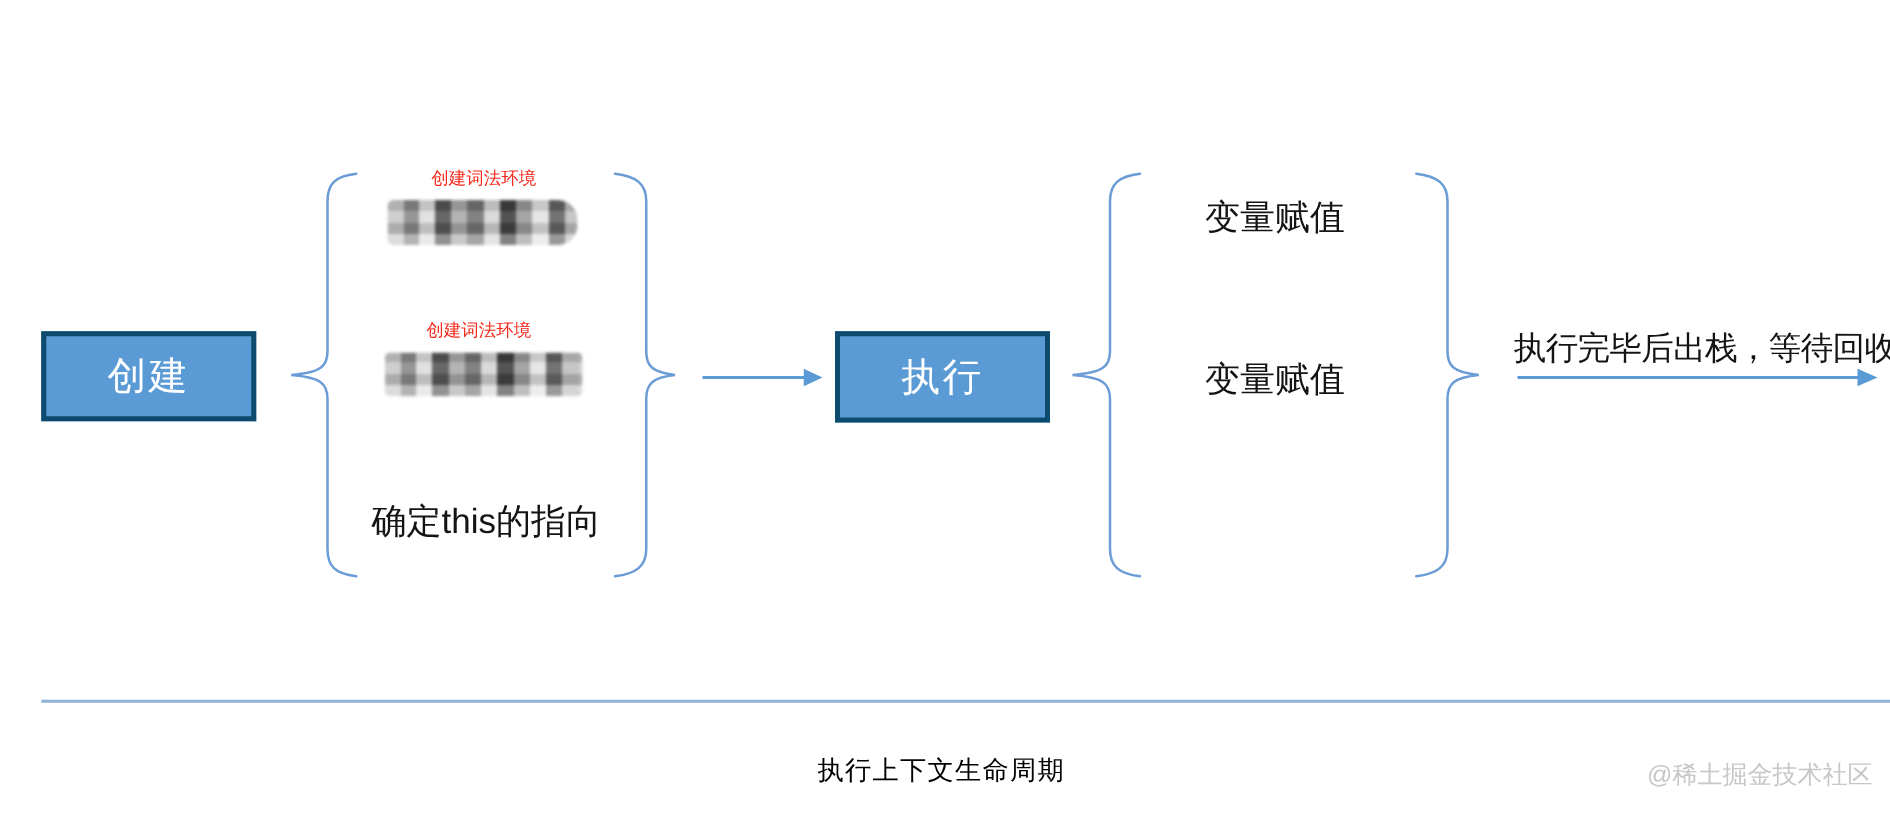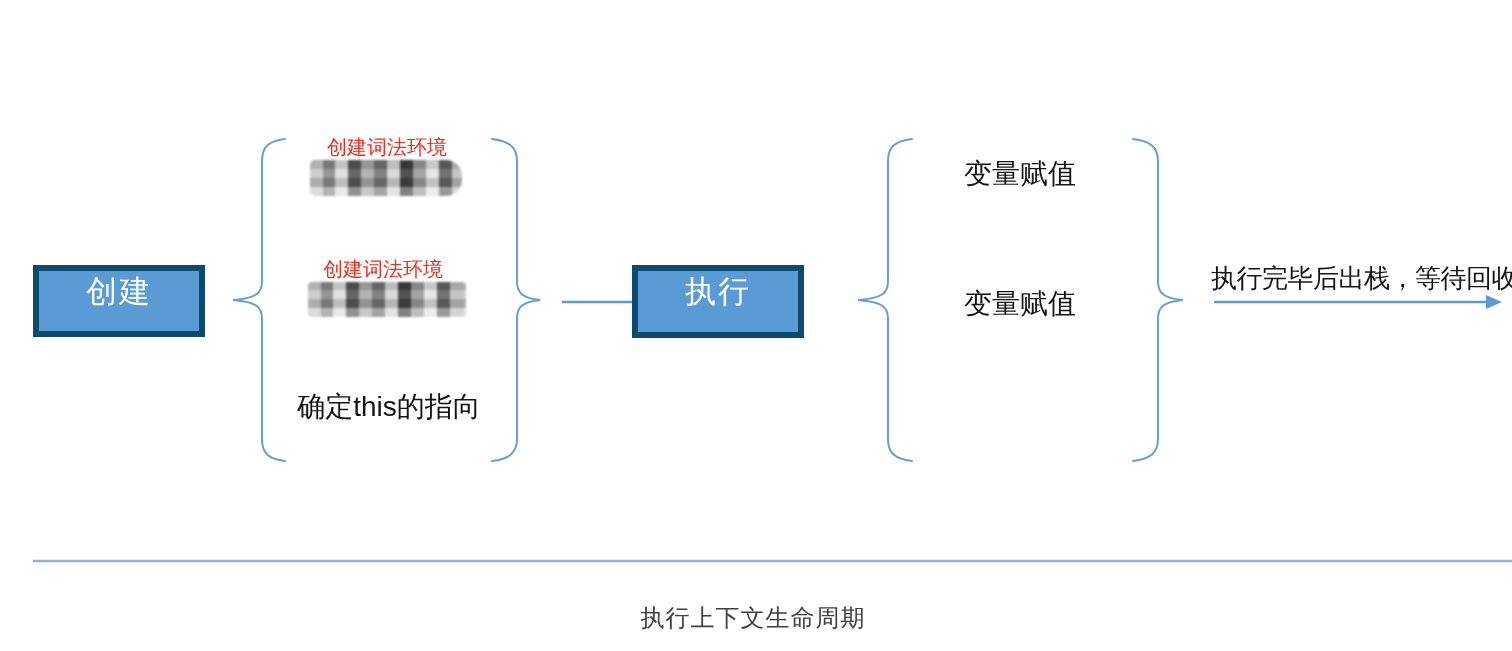--- a/index.html
+++ b/index.html
@@ -6,35 +6,35 @@
   .stage{
     position:relative;
     width:1512px;height:651px;
     background:#ffffff;
     overflow:hidden;
     font-family:"Liberation Sans","DejaVu Sans",sans-serif;
   }
   .layer{position:absolute;inset:0;pointer-events:none;}
   .node-box{
     position:absolute;
-    display:flex;justify-content:center;
+    display:flex;align-items:center;justify-content:center;
     background:#5b9bd5;
-    border:6px solid #0c4a6e;
+    border:4px solid #0c4a6e;
     color:#ffffff;
     font-size:31px;
     letter-spacing:2px;
     box-sizing:border-box;
   }
   .box-create{left:33px;top:265px;width:172px;height:72px;}
-  .box-execute{left:632px;top:265px;width:172px;height:73px;}
+  .box-execute{left:668px;top:265px;width:172px;height:73px;}
   .lbl{position:absolute;white-space:nowrap;transform:translateX(-50%);}
-  .red-lbl{color:#f5291c;font-size:20px;font-weight:500;}
+  .red-lbl{color:#f5291c;font-size:14px;font-weight:500;}
   .black-lbl{color:#141414;font-size:28px;font-weight:500;}
   .popout-lbl{color:#141414;font-size:26px;font-weight:500;letter-spacing:-0.5px;}
-  .caption-lbl{color:#404040;font-size:24px;font-weight:500;letter-spacing:1px;}
+  .caption-lbl{color:#000000;font-size:21px;font-weight:500;letter-spacing:1px;}
   .watermark-lbl{
     position:absolute;right:14px;top:606px;
     color:#c7c7c7;font-size:20px;white-space:nowrap;transform:none;
   }
   .mosaic{
     position:absolute;
     filter:blur(1.1px);
     background-image:
       repeating-linear-gradient(0deg, rgba(255,255,255,0.35) 0 9px, rgba(40,40,40,0.18) 9px 18px, rgba(255,255,255,0.10) 18px 27px, rgba(0,0,0,0.12) 27px 36px),
       repeating-linear-gradient(90deg, #c9c9c9 0 13px, #8a8a8a 13px 25px, #dedede 25px 38px, #565656 38px 51px, #ababab 51px 64px, #747474 64px 77px, #d6d6d6 77px 90px, #3f3f3f 90px 103px, #9b9b9b 103px 116px, #e3e3e3 116px 129px, #636363 129px 142px, #bfbfbf 142px 155px);
@@ -70,23 +70,24 @@
   <div class="node-box box-execute">
     <span>执行</span>
   </div>
 
   <div class="lbl red-lbl" style="left:387px;top:134px;">创建词法环境</div>
   <div class="mosaic mosaic-1"></div>
 
   <div class="lbl red-lbl" style="left:383px;top:256px;">创建词法环境</div>
   <div class="mosaic mosaic-2"></div>
 
-  <div class="lbl black-lbl" style="left:389px;top:388px;">确定this的指向</div>
+  <div class="lbl black-lbl" style="left:389px;top:398px;">确定this的指向</div>
 
   <div class="lbl black-lbl" style="left:1020px;top:155px;">变量赋值</div>
   <div class="lbl black-lbl" style="left:1020px;top:285px;">变量赋值</div>
 
   <div class="lbl popout-lbl" style="left:1364px;top:261px;">执行完毕后出栈，等待回收</div>
 
   <div class="lbl caption-lbl" style="left:753px;top:602px;">执行上下文生命周期</div>
 
+  <div class="watermark-lbl">@稀土掘金技术社区</div>
 
 </div>
 
 </body></html>

